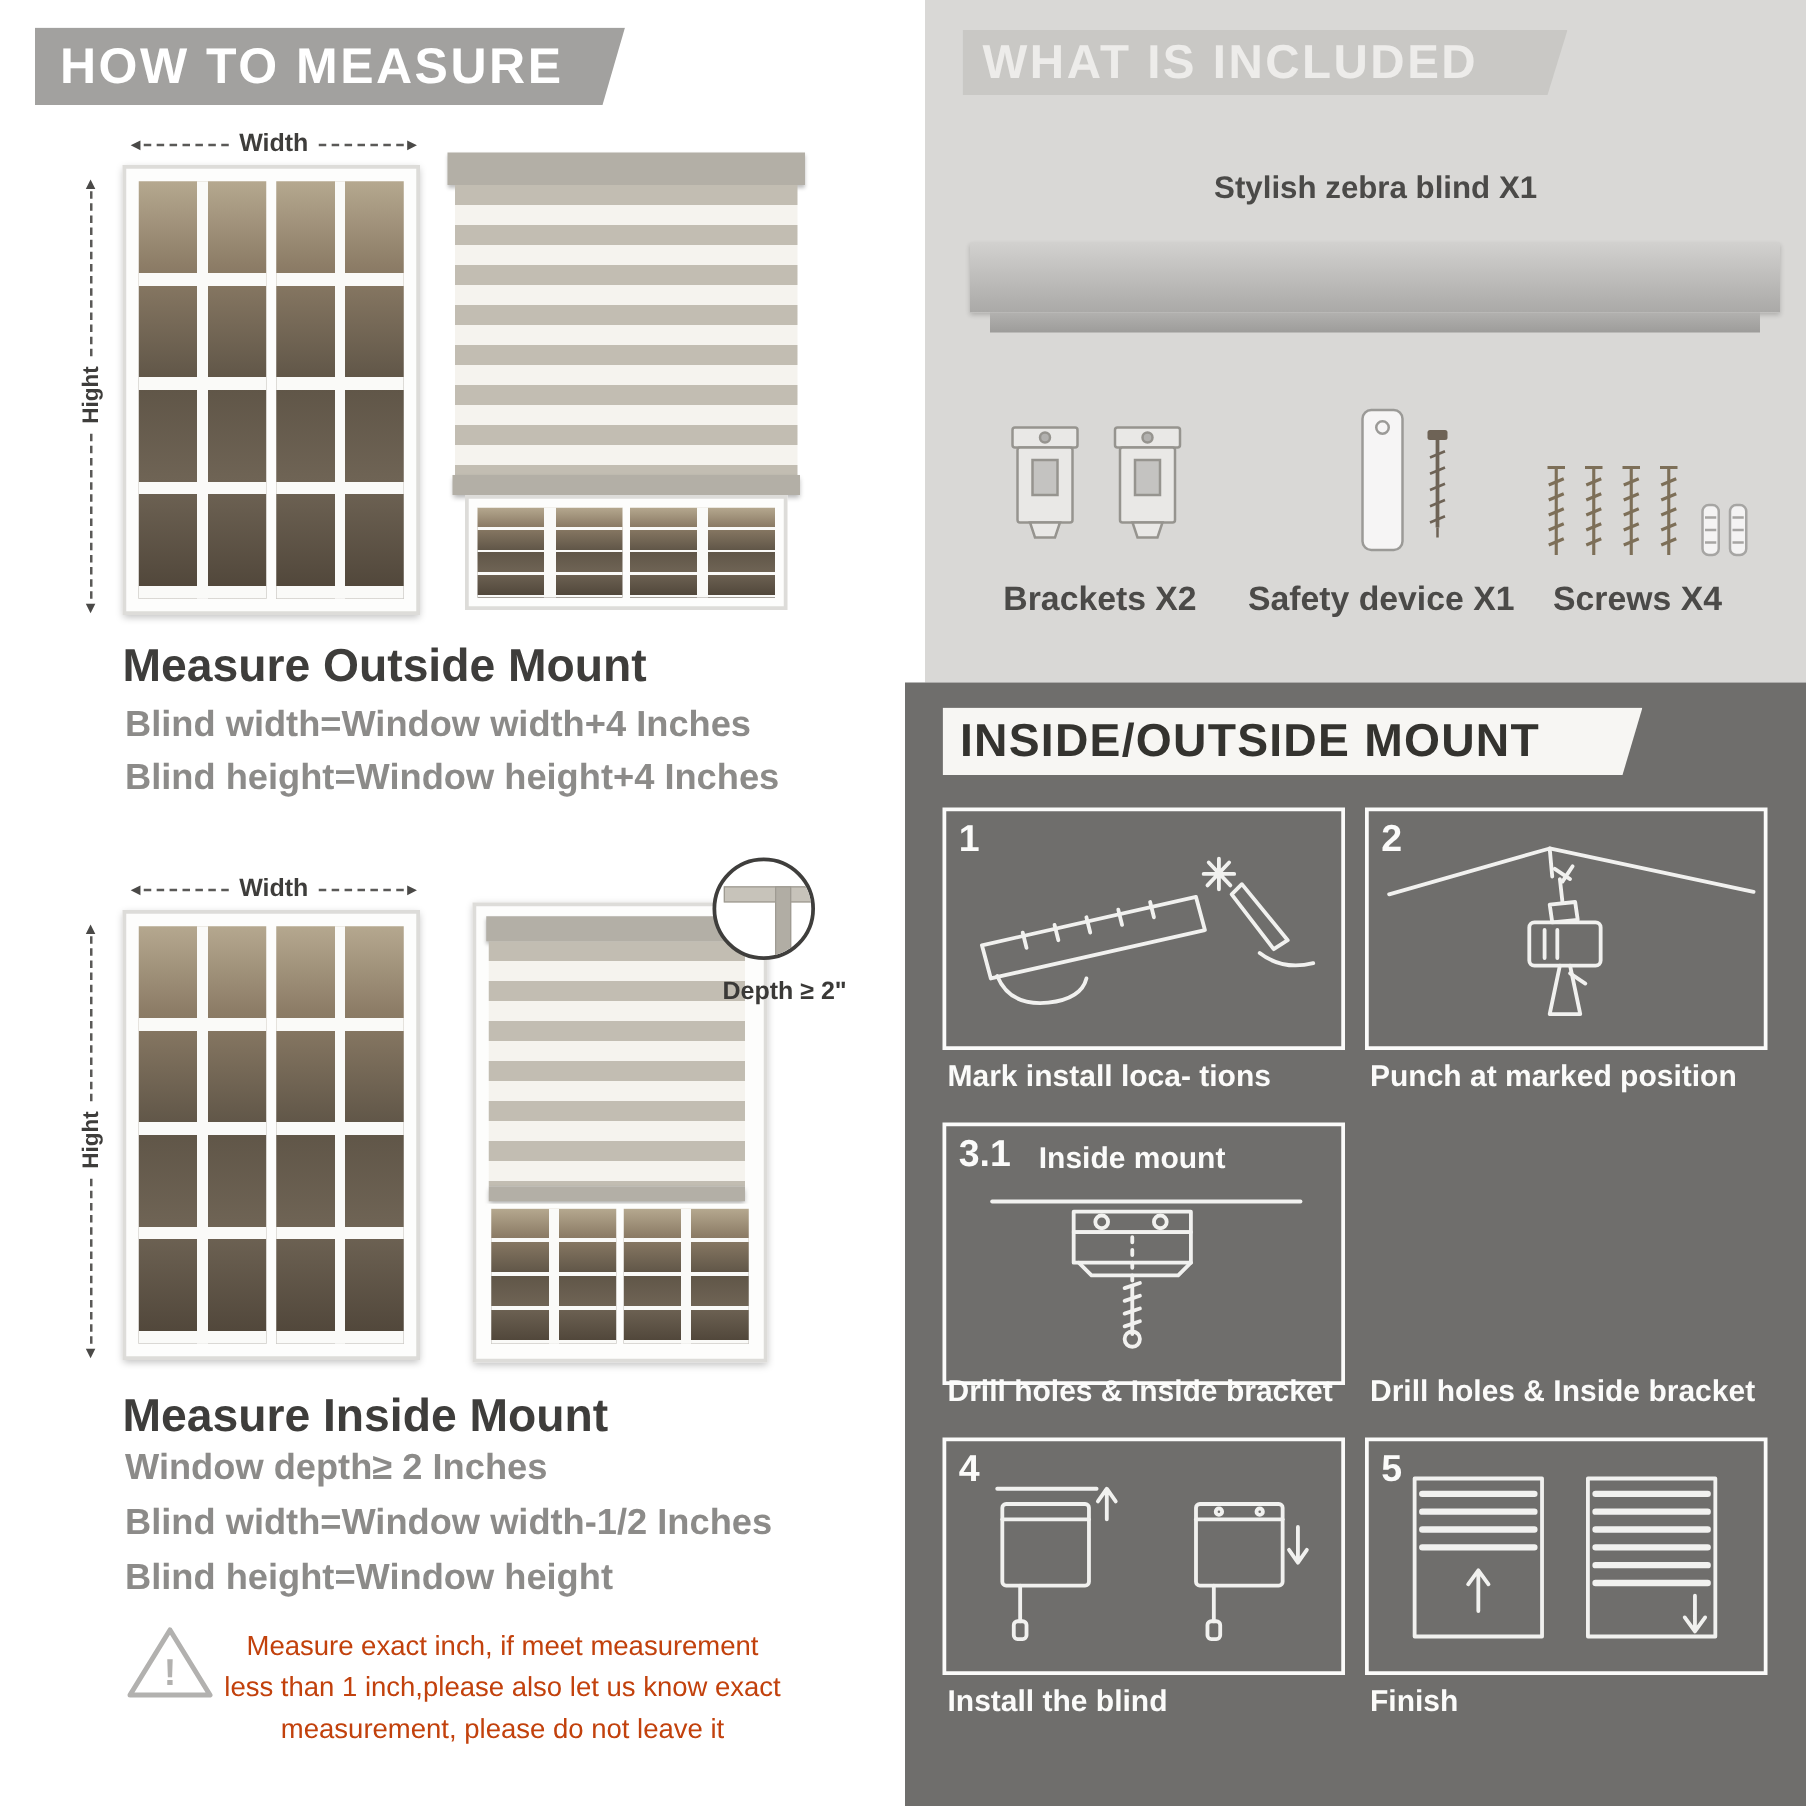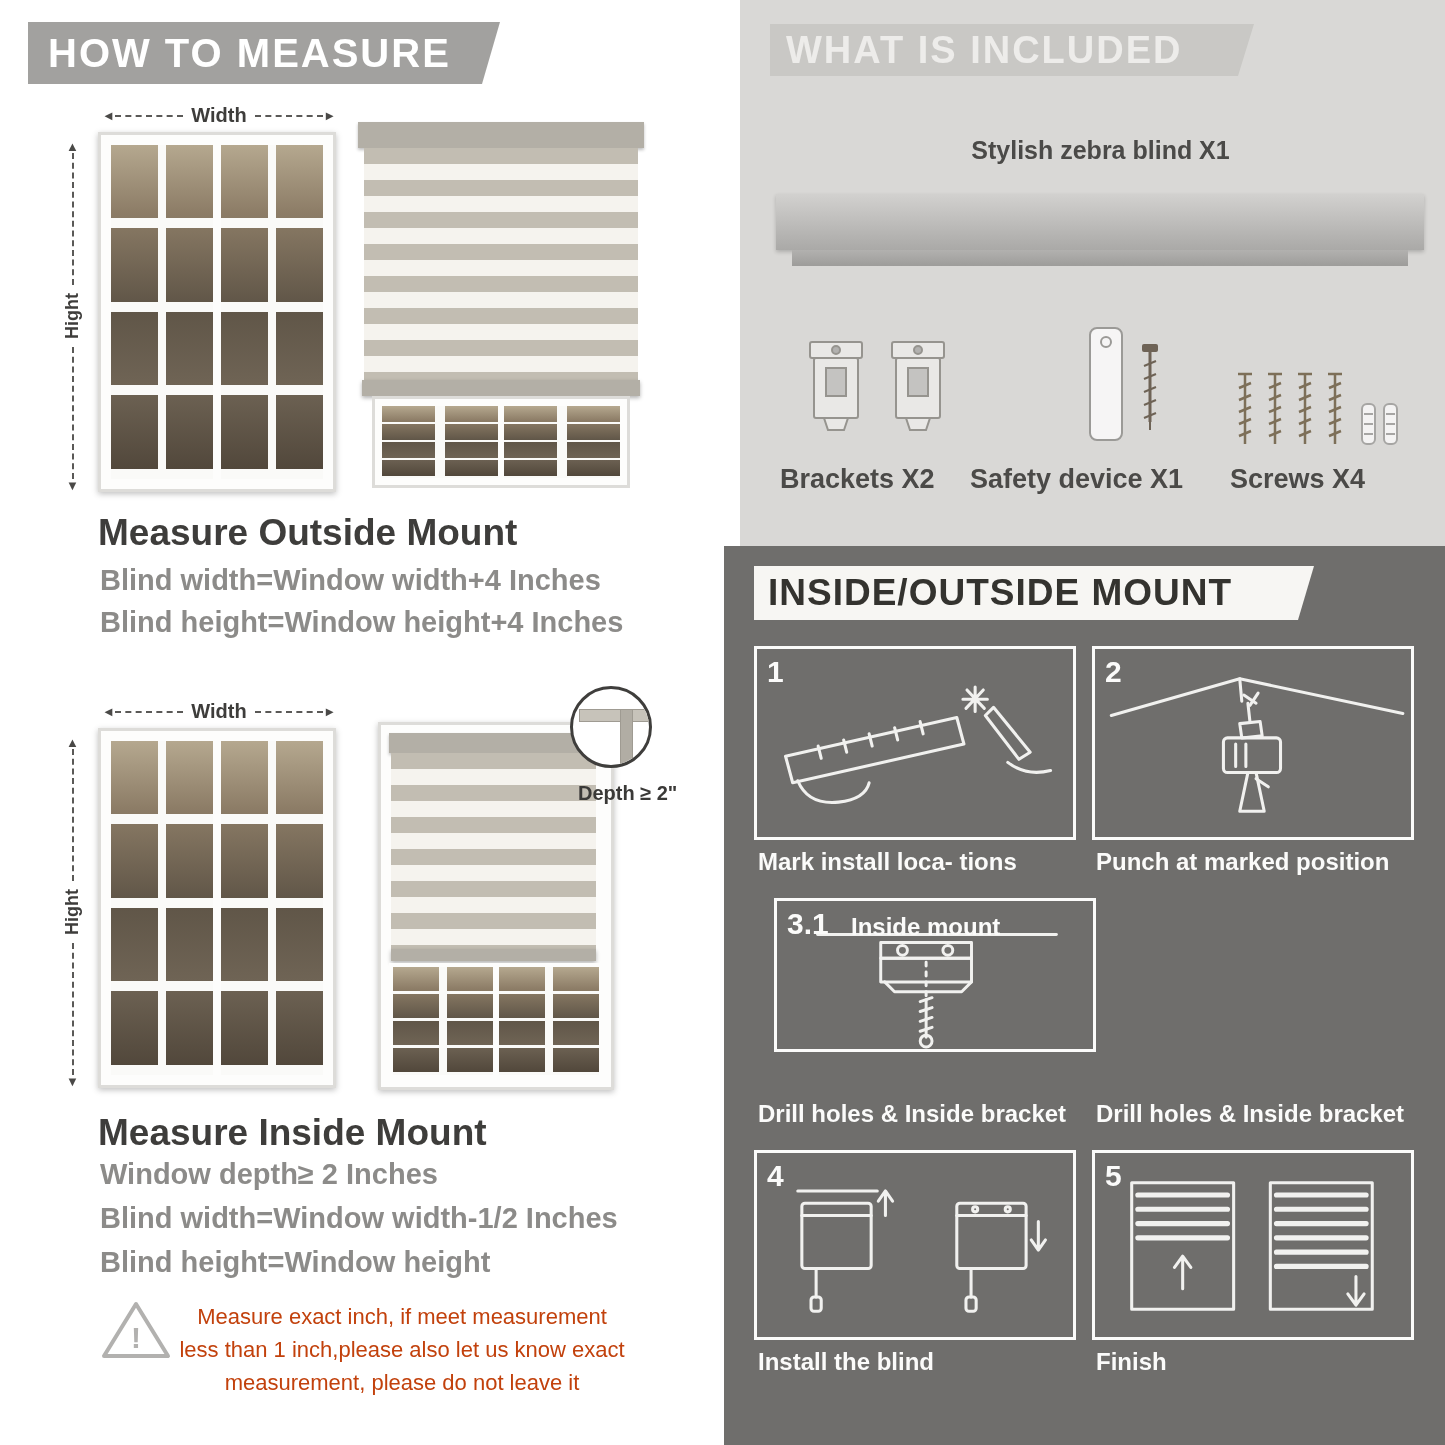--- a/index.html
+++ b/index.html
@@ -63,21 +63,21 @@
   .sec-line  { position:absolute; font-size:29px; font-weight:bold; color:#8c8b89; }
   .warn-text { position:absolute; font-size:22px; line-height:1.5; color:#c2410c; text-align:center; }
 
   
   .inc-blind-label { position:absolute; left:0; top:136px; width:100%; text-align:center;
                      font-size:25px; font-weight:bold; color:#4b4a48; }
   .headrail { position:absolute; left:36px; top:194px; width:648px; height:56px;
               background:linear-gradient(180deg,#d2d1cf 0%,#bcbbb9 55%,#aaa9a7 100%); box-shadow:0 2px 4px rgba(0,0,0,.2); }
   .headrail-lip { position:absolute; left:52px; top:250px; width:616px; height:16px;
               background:linear-gradient(180deg,#b2b1af,#9d9c9a); }
-  .inc-item-label { position:absolute; top:464px; font-size:27px; font-weight:bold; color:#4b4a48; text-align:left; }
+  .inc-item-label { position:absolute; top:464px; font-size:27px; font-weight:bold; color:#4b4a48; text-align:center; }
   .inc-icon { position:absolute; }
 
   
   .panel { position:absolute; border:3px solid #fbfbfa; }
   .pnum   { position:absolute; left:10px; top:6px; font-size:30px; font-weight:bold; color:#fbfbfa; }
   .ptitle { position:absolute; left:74px; top:12px; font-size:24px; font-weight:bold; color:#fbfbfa; }
   .pcap   { position:absolute; font-size:24px; font-weight:bold; color:#fbfbfa; }
   .art    { position:absolute; left:0; top:0; width:100%; height:100%; }
 </style>
 </head>
@@ -258,21 +258,21 @@
           <rect x="126" y="70" width="56" height="34" rx="4"></rect>
           <path d="M138 76 v22 M148 76 v22"></path>
           <path d="M150 104 L142 142 L166 142 L158 104"></path>
           <path d="M158 110 l12 8"></path>
         </g>
       </svg>
       <span class="pnum">2</span>
     </div>
     <div class="pcap" style="left:372px;top:302px;width:322px;">Punch at  marked position</div>
 
-    <div class="panel" style="left:30px;top:352px;width:322px;height:154px;margin-left:20px;">
+    <div class="panel" style="left:30px;top:352px;width:322px;height:210px;">
       <svg class="art" viewBox="0 0 310 150">
         <g stroke="#f1f1ef" stroke-width="3" fill="none" stroke-linecap="round" stroke-linejoin="round">
           <path d="M36 34 L278 34"></path>
           <path d="M100 42 h92 v16 h-92 Z"></path>
           <circle cx="122" cy="50" r="5"></circle>
           <circle cx="168" cy="50" r="5"></circle>
           <path d="M100 58 h92 v24 h-92 Z"></path>
           <path d="M104 82 l10 10 h68 l10 -10"></path>
           <path d="M146 138 L146 100"></path>
           <path d="M140 132 l12 -4 M140 122 l12 -4 M140 112 l12 -4 M140 102 l12 -4"></path>

